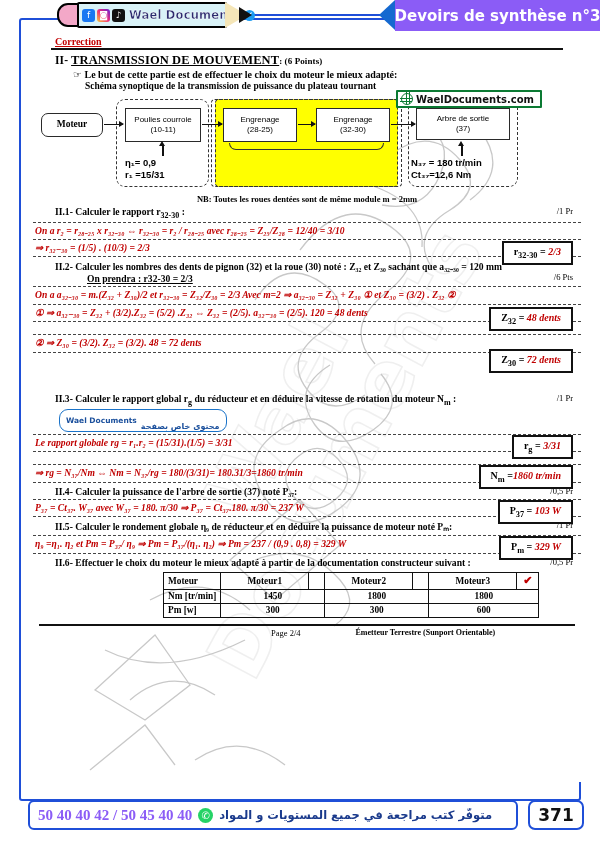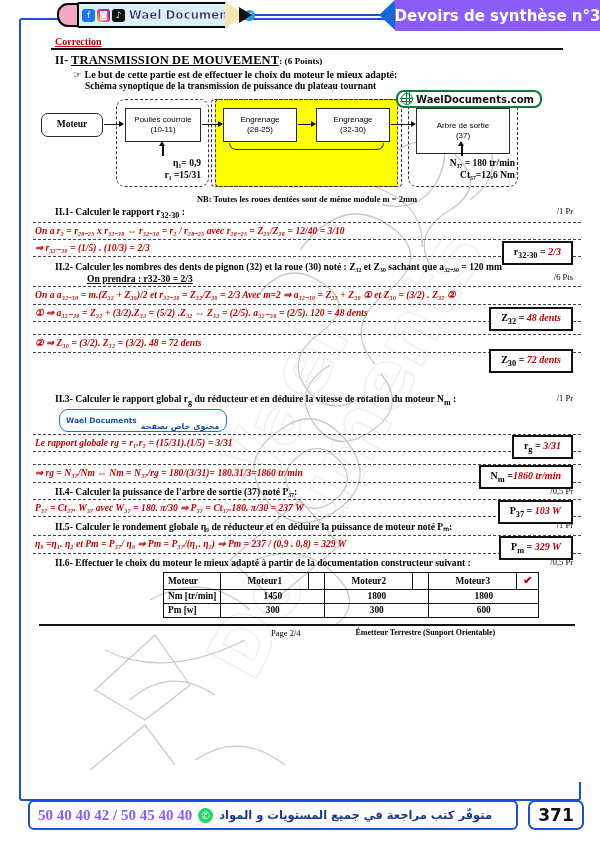--- a/index.html
+++ b/index.html
@@ -102,21 +102,21 @@
   .h2 .sc{ font-variant:small-caps; text-decoration:underline; font-size:12.5px;}
   .h2 .pts{ font-size:9px; }
 
   .bullet{ margin-left:40px; font-size:10px; font-weight:bold; margin-top:1px;}
   .bullet .ptr{ font-family:"DejaVu Sans",serif; }
   .sub{ margin-left:52px; font-size:9.5px; font-weight:bold; margin-top:1px;}
 
   
   .wd-badge{
     position:absolute; left:396px; top:90px; z-index:10;
-    border:2px solid #0b7a33; border-radius:8px; background:#fff;
+    border:2px solid #0b7a33; border-radius:1px; background:#fff;
     padding:1px 6px 1px 3px; display:flex; align-items:center; gap:3px;
   }
   .globe{
     width:12px;height:12px;border-radius:50%;border:1.6px solid #0b7a33;
     position:relative; flex:none;
   }
   .globe:before{ content:""; position:absolute; left:4px; top:-1.6px; width:2px;height:12px;
     border-left:1.3px solid #0b7a33; border-right:1.3px solid #0b7a33;}
   .globe:after{ content:""; position:absolute; left:-1.6px; top:4px; height:2px;width:12px;
     border-top:1.3px solid #0b7a33; border-bottom:1.3px solid #0b7a33;}
@@ -140,22 +140,22 @@
     border-top:3.3px solid transparent; border-bottom:3.3px solid transparent;
     border-left:5px solid #111;
   }
   .uparrow{ position:absolute; width:1.6px; background:#111;}
   .uparrow:after{
     content:""; position:absolute; left:-2.9px; top:-5px; width:0;height:0;
     border-left:3.6px solid transparent; border-right:3.6px solid transparent;
     border-bottom:5.5px solid #111;
   }
   .dlabel{
-    position:absolute; text-align:right; font-size:9.5px; font-weight:bold;
-    font-family:Liberation Serif, serif; line-height:1.35; white-space:nowrap;
+    position:absolute; text-align:left; font-size:9.5px; font-weight:bold;
+    font-family:Liberation Sans, sans-serif; line-height:1.35; white-space:nowrap;
   }
   .brace{
     position:absolute; border:1.4px solid #333; border-top:none;
     border-radius:0 0 9px 9px; height:7px;
   }
   .nb{
     position:absolute; left:0; width:548px; top:99px; text-align:center;
     font-size:8.5px; font-weight:bold; font-family:"Liberation Serif",serif;
   }
 
@@ -321,21 +321,21 @@
     <div class="box" style="left:190px;top:13px;width:74px;height:34px;">
       <span>Engrenage</span>
       <span>(28-25)</span>
     </div>
 
     <div class="box" style="left:283px;top:13px;width:74px;height:34px;">
       <span>Engrenage</span>
       <span>(32-30)</span>
     </div>
 
-    <div class="box" style="left:383px;top:13px;width:94px;height:46px;">
+    <div class="box" style="left:383px;top:13px;width:94px;height:32px;">
       <span>Arbre de sortie</span>
       <span>(37)</span>
     </div>
 
     <div class="arrow" style="left:71px;top:29px;width:19px;"></div>
     <div class="arrow" style="left:169px;top:29px;width:20px;"></div>
     <div class="arrow" style="left:265px;top:29px;width:17px;"></div>
     <div class="arrow" style="left:358px;top:29px;width:24px;"></div>
 
     <div class="uparrow" style="left:129px;top:51px;height:10px;"></div>

